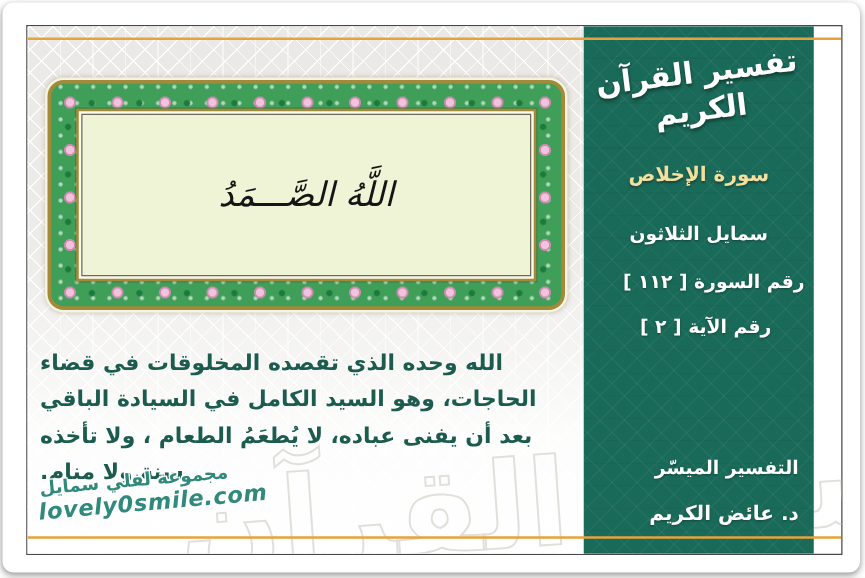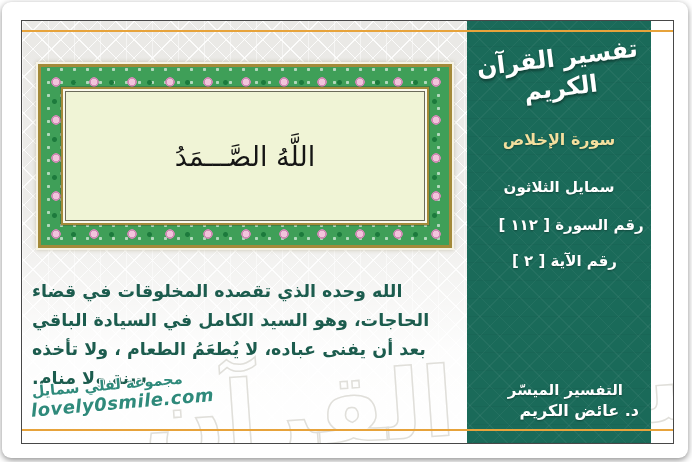--- a/index.html
+++ b/index.html
@@ -31,39 +31,39 @@
     background-color:#1a6a59;color:#ffffff;}
   .panel-title{position:absolute;top:22px;left:0;right:0;padding:0 6px;text-align:center;
     font-size:24px;font-weight:bold;line-height:30px;transform:rotate(-7deg);color:#ffffff;
     text-shadow:0 2px 3px rgba(0,0,0,.45);}
   .p-item{position:absolute;left:0;right:0;text-align:center;font-size:15px;font-weight:bold;
     direction:rtl;text-shadow:0 1px 2px rgba(0,0,0,.35);}
   .p-surah{top:109px;font-size:16px;color:#f3df9e;}
   .p-juz{top:157px;}
   .p-snum{top:195px;margin-left:24px;}
   .p-anum{top:231px;padding-left:11px;}
-  .p-source{top:360px;text-align:right;padding-right:28px;}
+  .p-source{top:344px;text-align:right;padding-right:12px;}
   .p-author{top:380px;font-size:16px;text-align:right;padding-right:12px;}
 
   
   .gold-line{position:absolute;left:0;right:0;height:2px;background:#e7a33b;z-index:6;}
   .gold-top{top:9px;}
   .gold-bottom{top:408px;}
 
   
   .frame{position:absolute;left:16px;top:43px;width:414px;height:184px;box-sizing:border-box;
-    z-index:2;border:3px solid #a38a39;border-radius:0;padding:24px;
+    z-index:2;border:3px solid #a38a39;border-radius:13px;padding:24px;
     box-shadow:0 0 0 2px #f6f3e4,0 0 4px 2px rgba(120,110,60,.35);
     background-color:#3f9f58;
     background-image:
       radial-gradient(circle,#f2c4dc 0 3px,#cf8bb4 3.5px 4.5px,rgba(0,0,0,0) 5px),
       radial-gradient(circle,#1c7a3c 0 2px,rgba(0,0,0,0) 3px),
       radial-gradient(circle,rgba(255,255,255,.6) 0 1.3px,rgba(0,0,0,0) 2px);
     background-size:38px 38px,19px 19px,13px 13px;
-    background-position:-4px -4px,4px 6px,1px 9px;}
+    background-position:-4px -4px,4px 6px,1px 9px;font-style:italic;}
   .verse-panel{position:absolute;inset:24px;background:#f0f4d6;border:1px solid #6b6b5a;
     box-shadow:0 0 0 2px #fbf9ee,0 0 0 4px #a38a39,0 0 0 5px rgba(60,60,40,.3);
     display:flex;align-items:center;justify-content:center;}
   .verse-text{direction:rtl;font-size:27px;color:#151515;letter-spacing:.5px;}
 
   
   .explanation{position:absolute;left:10px;top:256px;width:426px;z-index:3;
     direction:rtl;text-align:left;font-size:17.5px;font-weight:bold;line-height:29px;
     color:#1c5c4e;}
 

